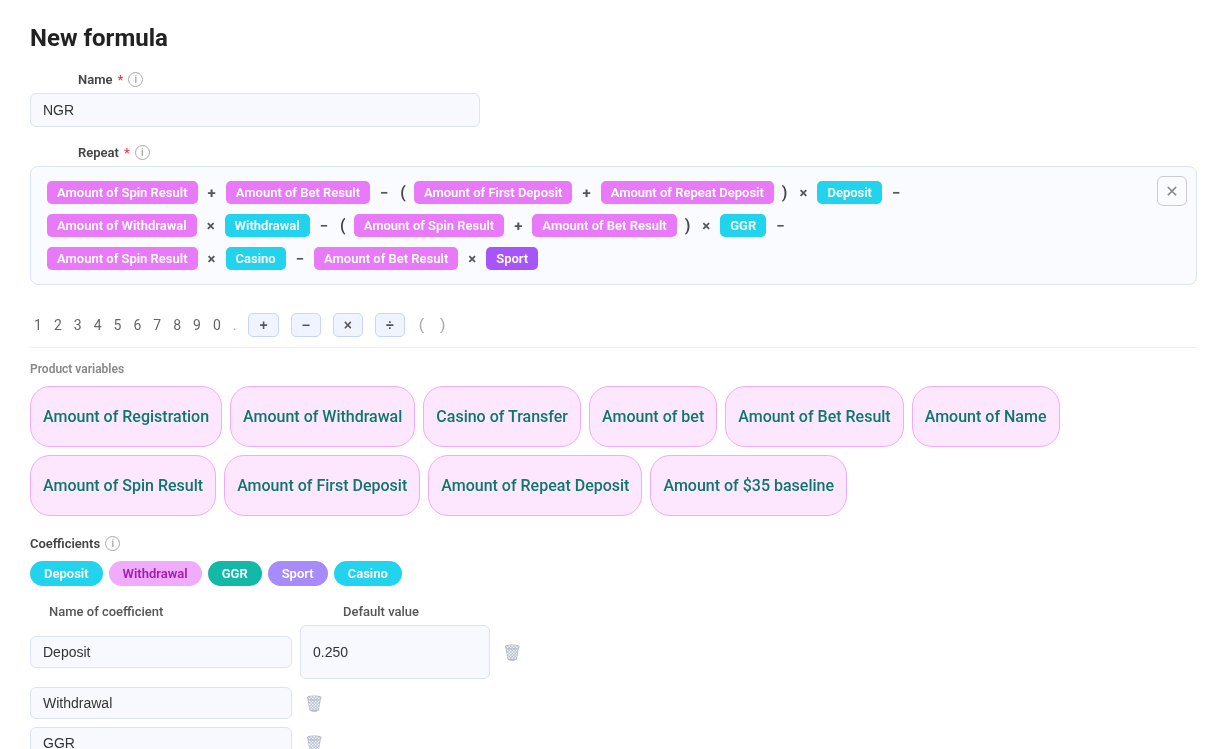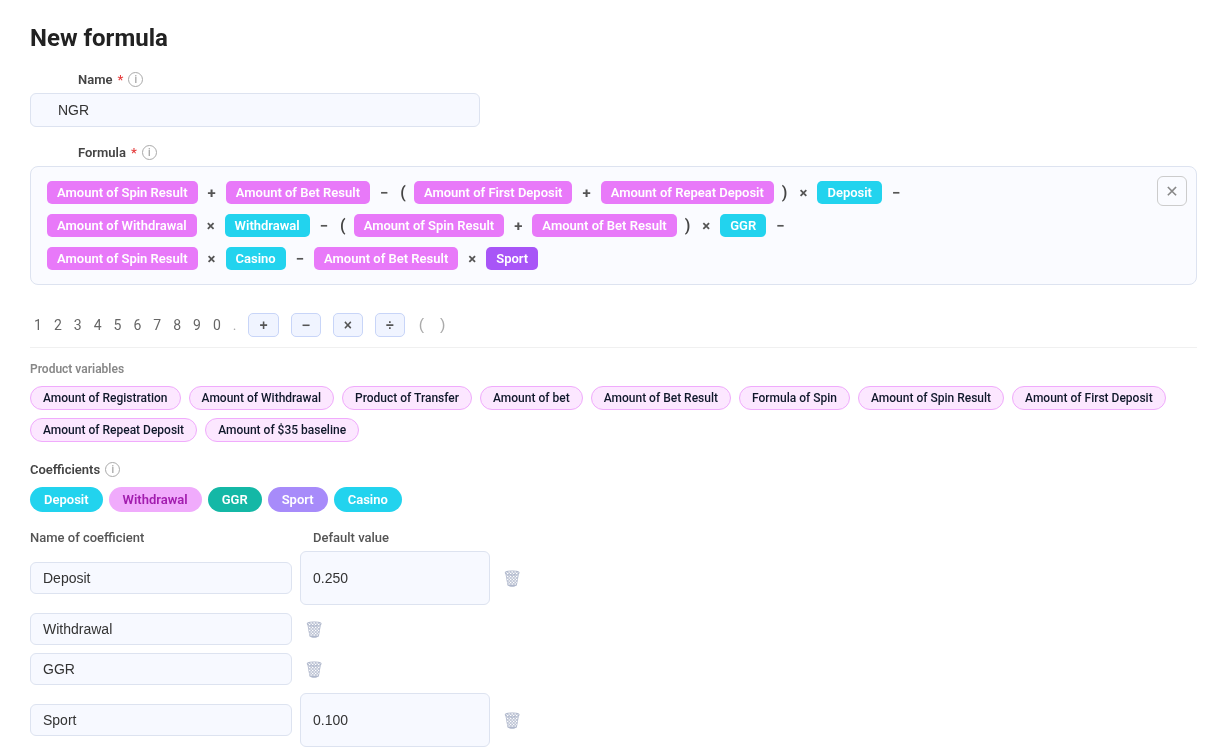--- a/index.html
+++ b/index.html
@@ -32,21 +32,21 @@
     .required { color: #e53e3e; }
     .info-icon {
       width: 15px; height: 15px;
       border: 1.5px solid #aaa;
       border-radius: 50%;
       display: inline-flex; align-items: center; justify-content: center;
       font-size: 10px; color: #aaa; font-weight: 600; cursor: default;
     }
     .name-input {
       width: 450px;
-      padding: 8px 27px;
+      padding: 8px 12px;
       border: 1.5px solid #dde3f0;
       border-radius: 6px;
       font-size: 14px;
       background: #f7f9ff;
       color: #333;
       outline: none;
     }
     .formula-box {
       border: 1.5px solid #dde3f0;
       border-radius: 8px;
@@ -139,25 +139,25 @@
       margin-bottom: 10px;
     }
     .product-vars {
       display: flex;
       flex-wrap: wrap;
       gap: 8px;
       margin-bottom: 20px;
     }
     .var-chip {
       background: #fce7ff;
-      color: #0f172a;
+      color: #0f766e;
       border: 1.5px solid #f0abfc;
       border-radius: 20px;
-      padding: 4px 12px;
-      font-size: 12px;
+      padding: 20px 12px;
+      font-size: 16px;
       font-weight: 500;
       cursor: pointer;
     }
     .coeff-header {
       display: flex;
       align-items: center;
       gap: 5px;
       font-size: 13px;
       font-weight: 600;
       color: #444;
@@ -179,22 +179,23 @@
     .chip-pink-light { background: #f0abfc; color: #a21caf; }
     .chip-teal { background: #14b8a6; color: #fff; }
     .chip-sport { background: #a78bfa; color: #fff; }
     .chip-casino { background: #22d3ee; color: #fff; }
     .coeff-table {
       width: 100%;
       max-width: 580px;
     }
     .coeff-table-header {
       display: flex;
-      gap: 5px;
+      gap: 16px;
       margin-bottom: 6px;
+      margin-left: 19px;
     }
     .coeff-col-name { width: 270px; font-size: 13px; color: #555; font-weight: 500; }
     .coeff-col-val { width: 200px; font-size: 13px; color: #555; font-weight: 500; padding-left: 8px; }
     .coeff-row {
       display: flex;
       align-items: center;
       gap: 8px;
       margin-bottom: 8px;
     }
     .coeff-name-input {
@@ -244,21 +245,21 @@
   <div class="field-label">
     <span>Name</span>
     <span class="required">*</span>
     <span class="info-icon">i</span>
   </div>
   <input class="name-input" type="text" value="NGR" style="">
 </div>
 
 <div class="field-group">
   <div class="field-label">
-    <span>Formula</span>
+    <span>Repeat</span>
     <span class="required">*</span>
     <span class="info-icon">i</span>
   </div>
 
   <div class="formula-area">
     <div class="formula-box">
 
       <div class="formula-row">
         <span class="token token-pink">Amount of Spin Result</span>
         <span class="token token-op">+</span>
@@ -321,24 +322,24 @@
   <button class="keypad-op-btn">÷</button>
   <button class="keypad-paren-btn">(</button>
   <button class="keypad-paren-btn">)</button>
 </div>
 
 <div class="field-group">
   <div class="section-title">Product variables</div>
   <div class="product-vars">
     <span class="var-chip">Amount of Registration</span>
     <span class="var-chip">Amount of Withdrawal</span>
-    <span class="var-chip">Product of Transfer</span>
+    <span class="var-chip">Casino of Transfer</span>
     <span class="var-chip">Amount of bet</span>
     <span class="var-chip">Amount of Bet Result</span>
-    <span class="var-chip">Formula of Spin</span>
+    <span class="var-chip">Amount of Name</span>
     <span class="var-chip">Amount of Spin Result</span>
     <span class="var-chip">Amount of First Deposit</span>
     <span class="var-chip">Amount of Repeat Deposit</span>
     <span class="var-chip">Amount of $35 baseline</span>
   </div>
 </div>
 
 <div class="field-group">
   <div class="coeff-header">
     <span>Coefficients</span>

